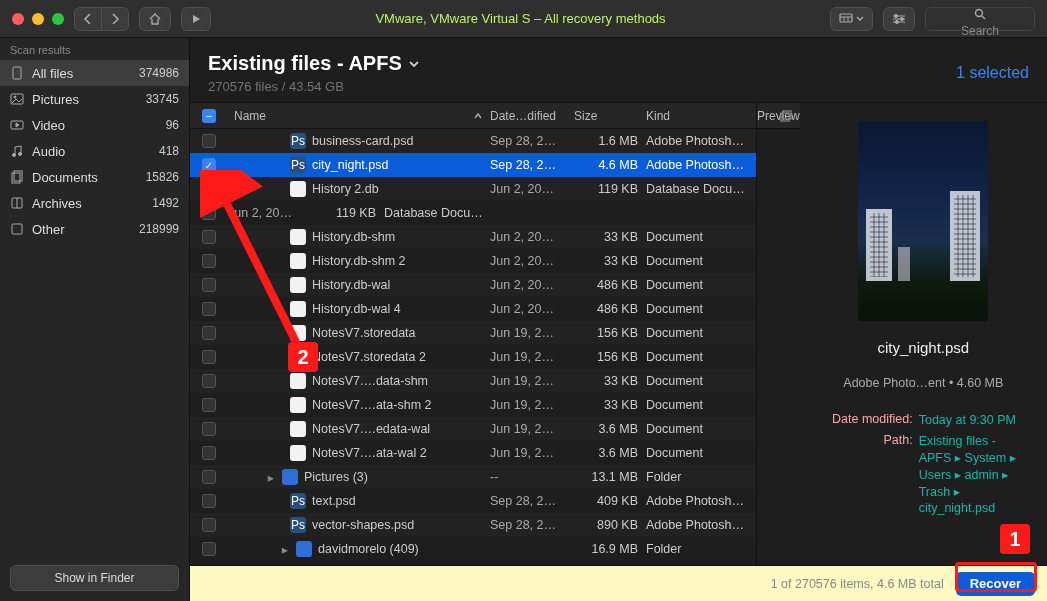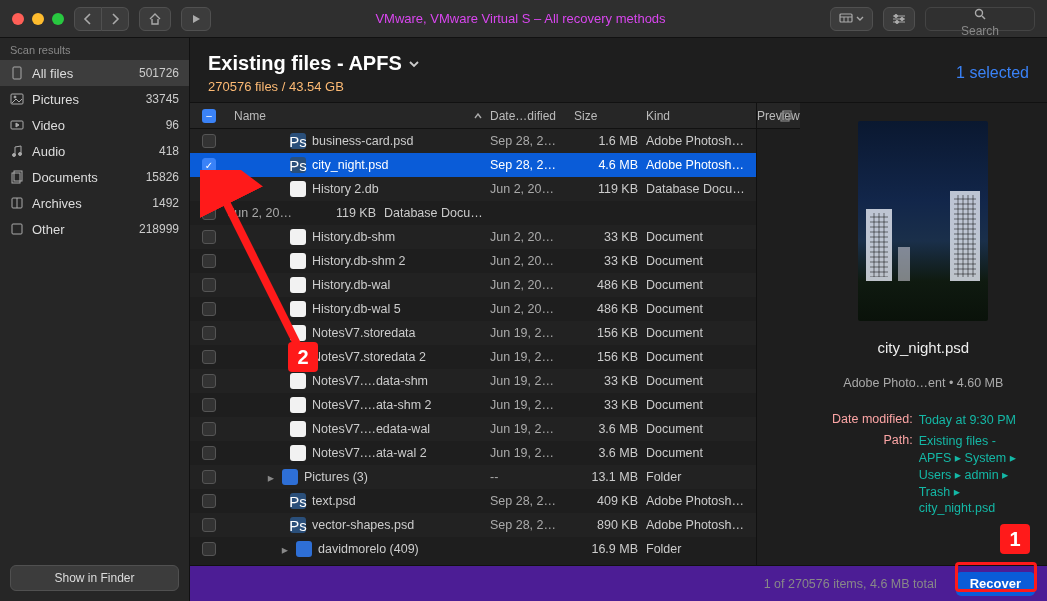--- a/index.html
+++ b/index.html
@@ -36,21 +36,21 @@
     display:flex;
     align-items:center;
     justify-content:center;
     color:#bbb;
     padding:0 8px;
     font-size:12px;
   }
   .tb-group { display:flex; gap:0; }
   .tb-group .tb-btn:first-child { border-top-right-radius:0; border-bottom-right-radius:0; }
   .tb-group .tb-btn:last-child { border-top-left-radius:0; border-bottom-left-radius:0; border-left:none;}
-  .tb-title { flex:1; text-align:center; font-size:13px; color:#d946ef; font-weight:500;}
+  .tb-title { flex:1; text-align:center; font-size:13px; color:#bef264; font-weight:500;}
   .tb-right { display:flex; gap:10px; align-items:center;}
   .search-box {
     background:#303030;
     border:1px solid #444;
     border-radius:6px;
     height:24px;
     width:110px;
     display:flex;
     align-items:center;
     padding:0 6px;
@@ -100,21 +100,21 @@
 
   
   .content { flex:1; display:flex; flex-direction:column; background:#1e1e1e;}
   .content-top {
     display:flex;
     justify-content:space-between;
     align-items:flex-end;
     padding:14px 18px 8px;
   }
   .content-title { font-size:20px; color:#fff; font-weight:600; display:flex; align-items:center; gap:6px;}
-  .content-sub { font-size:13px; color:#fdba74; margin-top:4px;}
+  .content-sub { font-size:13px; color:#737373; margin-top:4px;}
   .selected-badge { color:#3a82f7; font-size:16px; font-weight:500; align-self:center;}
 
   .columns-row { display:flex; }
   .list-wrap { flex:1; border-top:1px solid #111; border-right:1px solid #111; display:flex; flex-direction:column; }
   .list-header {
     display:flex;
     align-items:center;
     background:#262626;
     border-bottom:1px solid #111;
     height:26px;
@@ -142,21 +142,21 @@
   .chk { width:14px; height:14px; border-radius:3px; background:#333; border:1px solid #555;}
   .chk.checked { background:#3a82f7; border-color:#3a82f7; display:flex; align-items:center; justify-content:center; color:#fff; font-size:10px;}
   .row .cname { flex:1; display:flex; align-items:center; gap:6px; overflow:hidden; white-space:nowrap; padding-left:62px;}
   .row.folder .cname { padding-left:38px; }
   .row.folder-sub .cname { padding-left:52px; }
   .row .cdate { width:84px; color:#aaa;}
   .row .csize { width:72px; text-align:right; padding-right:8px; color:#ccc;}
   .row .ckind { width:110px; color:#ccc; overflow:hidden; white-space:nowrap; text-overflow:ellipsis;}
   .row.selected { background:#0a5cd8; color:#fff; }
   .row.selected .cdate, .row.selected .csize, .row.selected .ckind { color:#fff; }
-  .fi { width:16px; height:16px; border-radius:3px; display:flex; align-items:center; justify-content:center; font-size:15px; color:#fff;}
+  .fi { width:16px; height:16px; border-radius:3px; display:flex; align-items:center; justify-content:center; font-size:12px; color:#fff;}
   .fi.psd { background:#2a4f7a; }
   .fi.doc { background:#f2f2f2; color:#333;}
   .fi.folder { background:#2e6fd6; }
   .disclosure { width:10px; display:inline-flex; justify-content:center; color:#888; }
 
   
   .preview-pane {
     width:290px;
     border-top:1px solid #111;
     display:flex;
@@ -187,26 +187,26 @@
   .preview-name { margin-top:18px; font-size:15px; color:#eee; }
   .preview-meta { margin-top:20px; font-size:12.5px; color:#aaa; width:100%; }
   .preview-meta .pline { display:flex; gap:6px; margin-bottom:4px; }
   .preview-meta .plabel { width:95px; text-align:right; color:#fca5a5;}
   .preview-meta .pval { flex:1; color:#14b8a6; line-height:1.35; }
 
   
   .bottombar {
     height:36px;
     border-top:1px solid #111;
-    background:#4c1d95;
+    background:#fef9c3;
     display:flex;
     align-items:center;
     justify-content:flex-end;
     padding:0 12px;
-    gap:19px;
+    gap:12px;
     color:#888;
     font-size:12.5px;
   }
   .recover-btn {
     background:#0a5cd8;
     color:#fff;
     border:none;
     border-radius:5px;
     height:24px;
     padding:0 14px;
@@ -311,21 +311,21 @@
   <div class="sidebar">
     <div class="sidebar-header">Scan results</div>
     <div class="sidebar-list" id="sidebar-list">
         <div class="sidebar-item selected">
           <span class="icon">
             <svg width="14" height="14" viewBox="0 0 14 14">
               <rect x="3" y="1" width="8" height="12" rx="1" stroke="#aaa" fill="none"></rect>
             </svg>
           </span>
           <span>All files</span>
-          <span class="si-count">501726</span>
+          <span class="si-count">374986</span>
         </div>
         <div class="sidebar-item">
           <span class="icon">
             <svg width="14" height="14" viewBox="0 0 14 14">
               <rect x="1" y="2" width="12" height="10" rx="1" stroke="#aaa" fill="none"></rect>
               <circle cx="5" cy="5" r="1" fill="#aaa"></circle>
               <path d="M2 11 L6 7 L9 10 L12 7" stroke="#aaa" fill="none"></path>
             </svg>
           </span>
           <span>Pictures</span>
@@ -501,21 +501,21 @@
               <div class="cdate">Jun 2, 20…</div>
               <div class="csize">486 KB</div>
               <div class="ckind">Document</div>
             </div>
             <div class="row">
               <div class="csel">
                 <div class="chk"></div>
               </div>
               <div class="cname">
                 <span class="fi doc"></span>
-                <span>History.db-wal 5</span>
+                <span>History.db-wal 4</span>
               </div>
               <div class="cdate">Jun 2, 20…</div>
               <div class="csize">486 KB</div>
               <div class="ckind">Document</div>
             </div>
             <div class="row">
               <div class="csel">
                 <div class="chk"></div>
               </div>
               <div class="cname">

